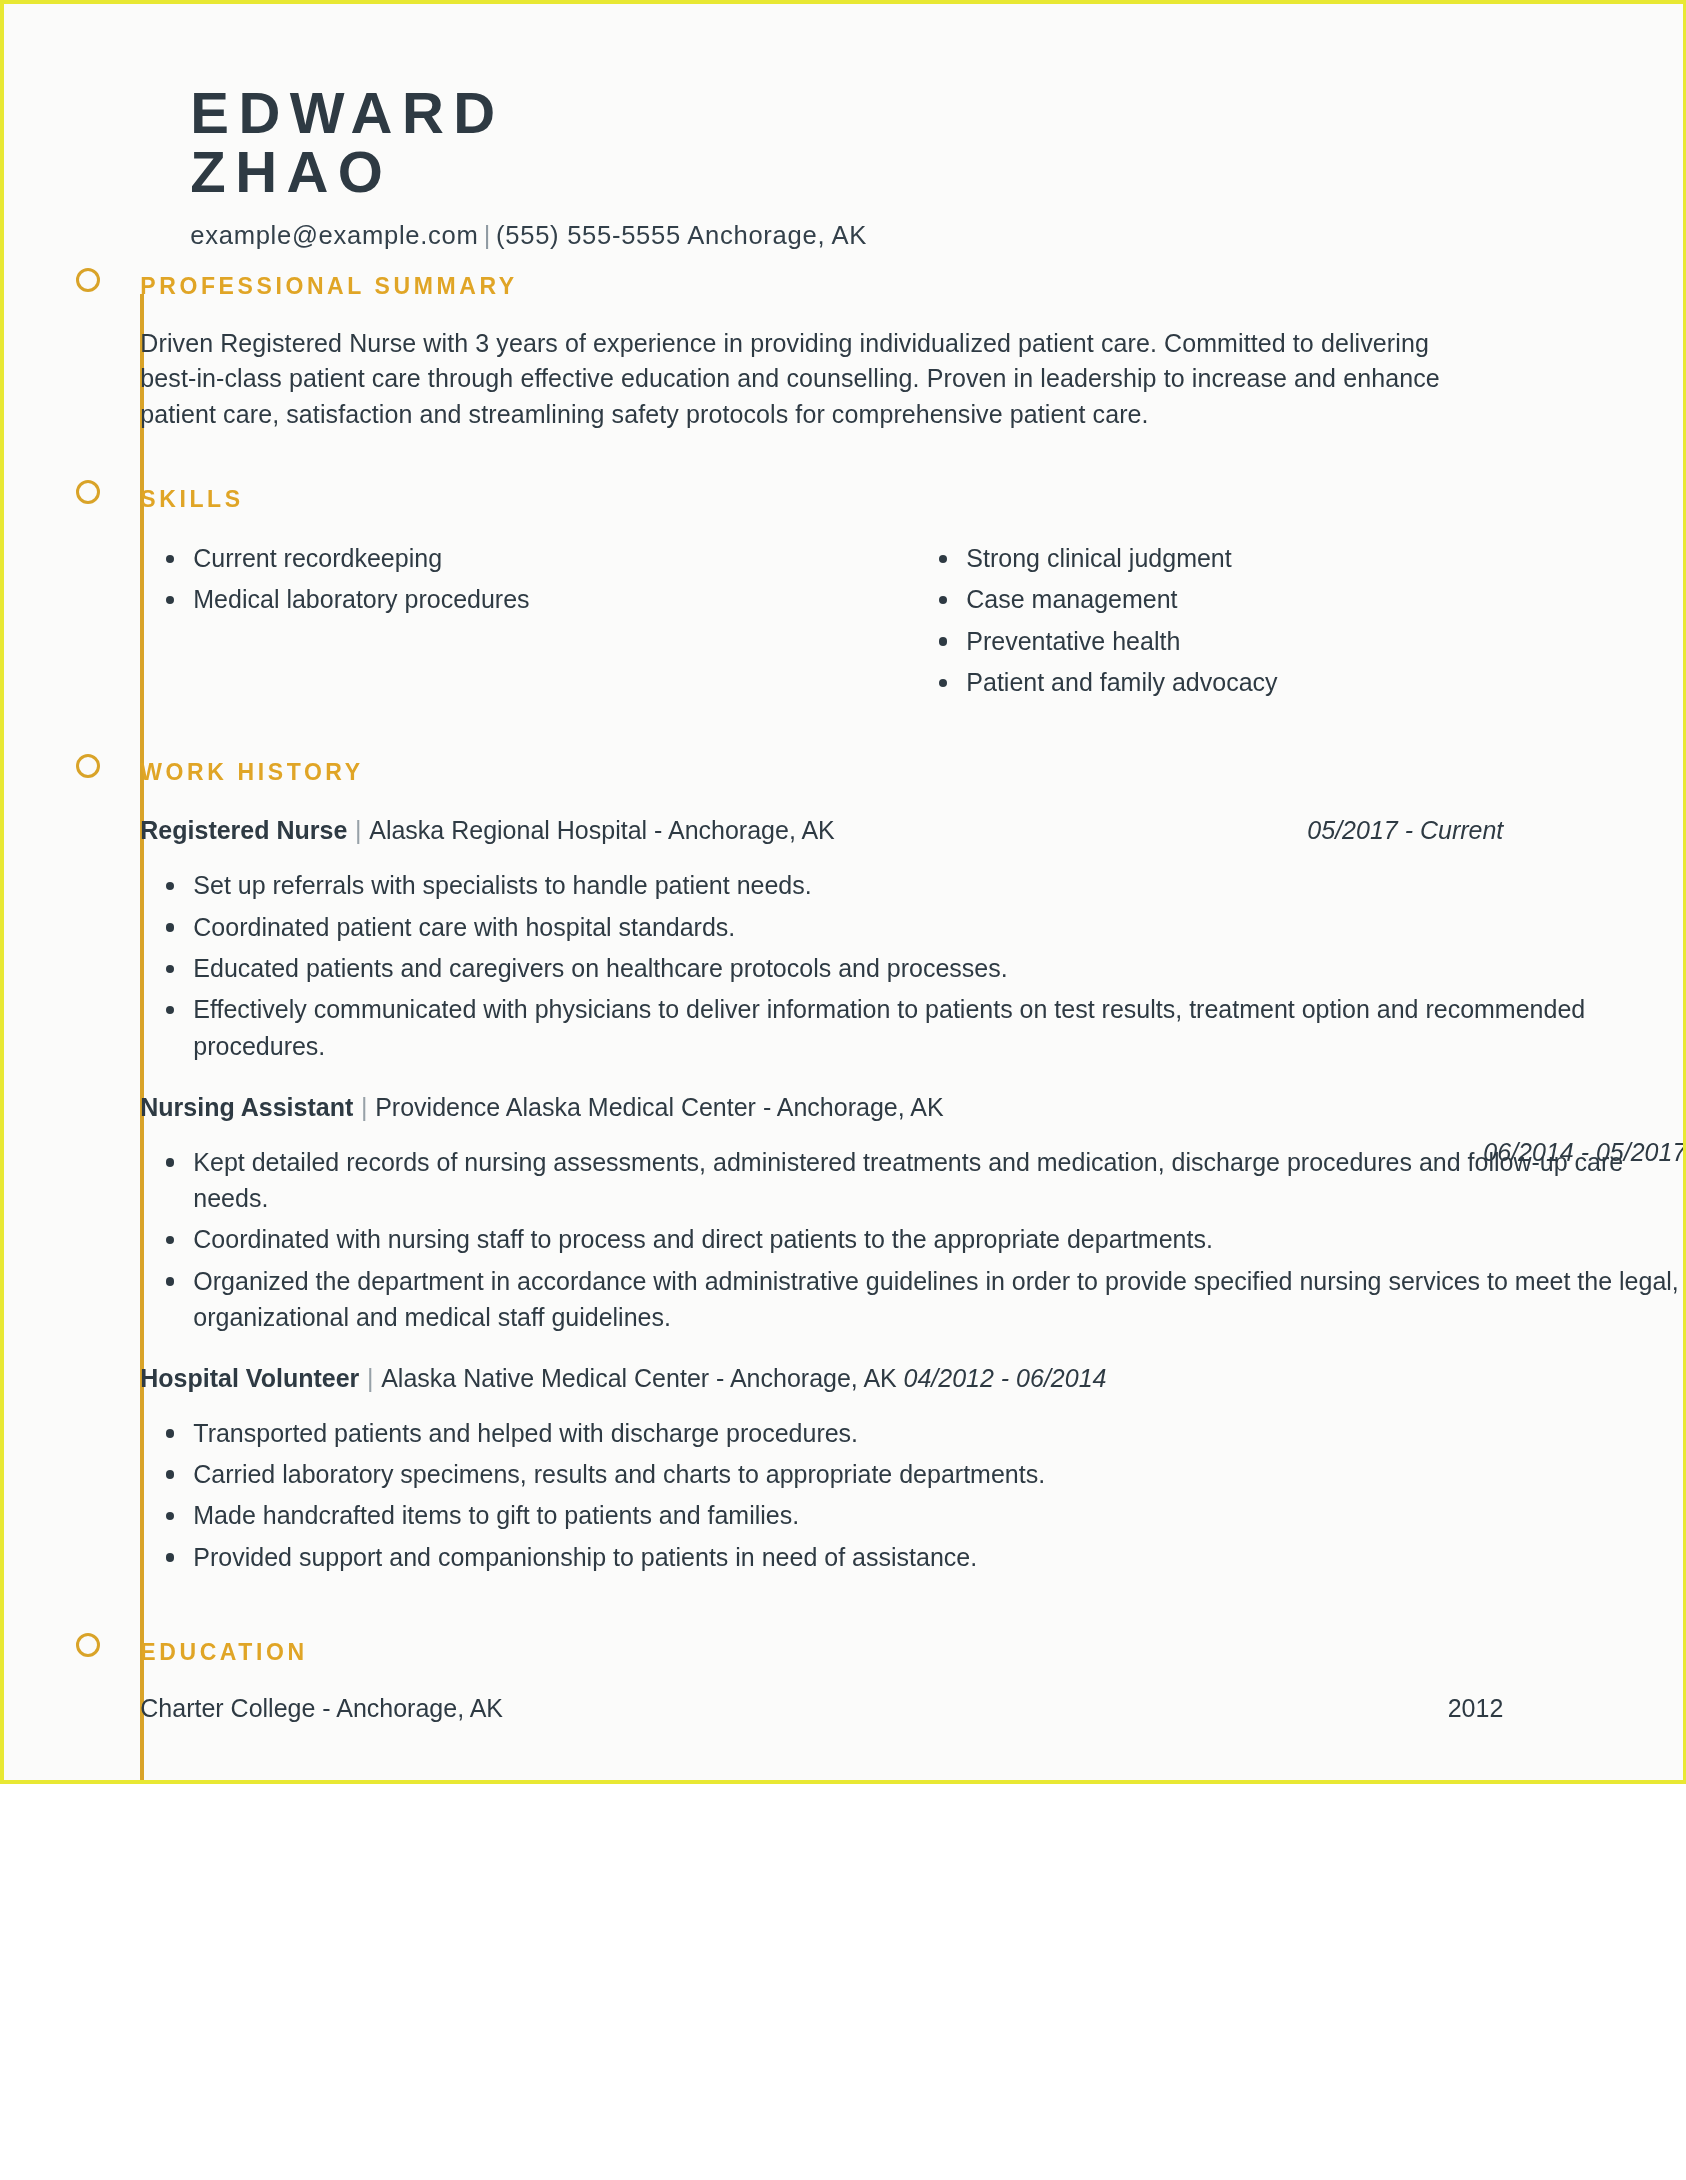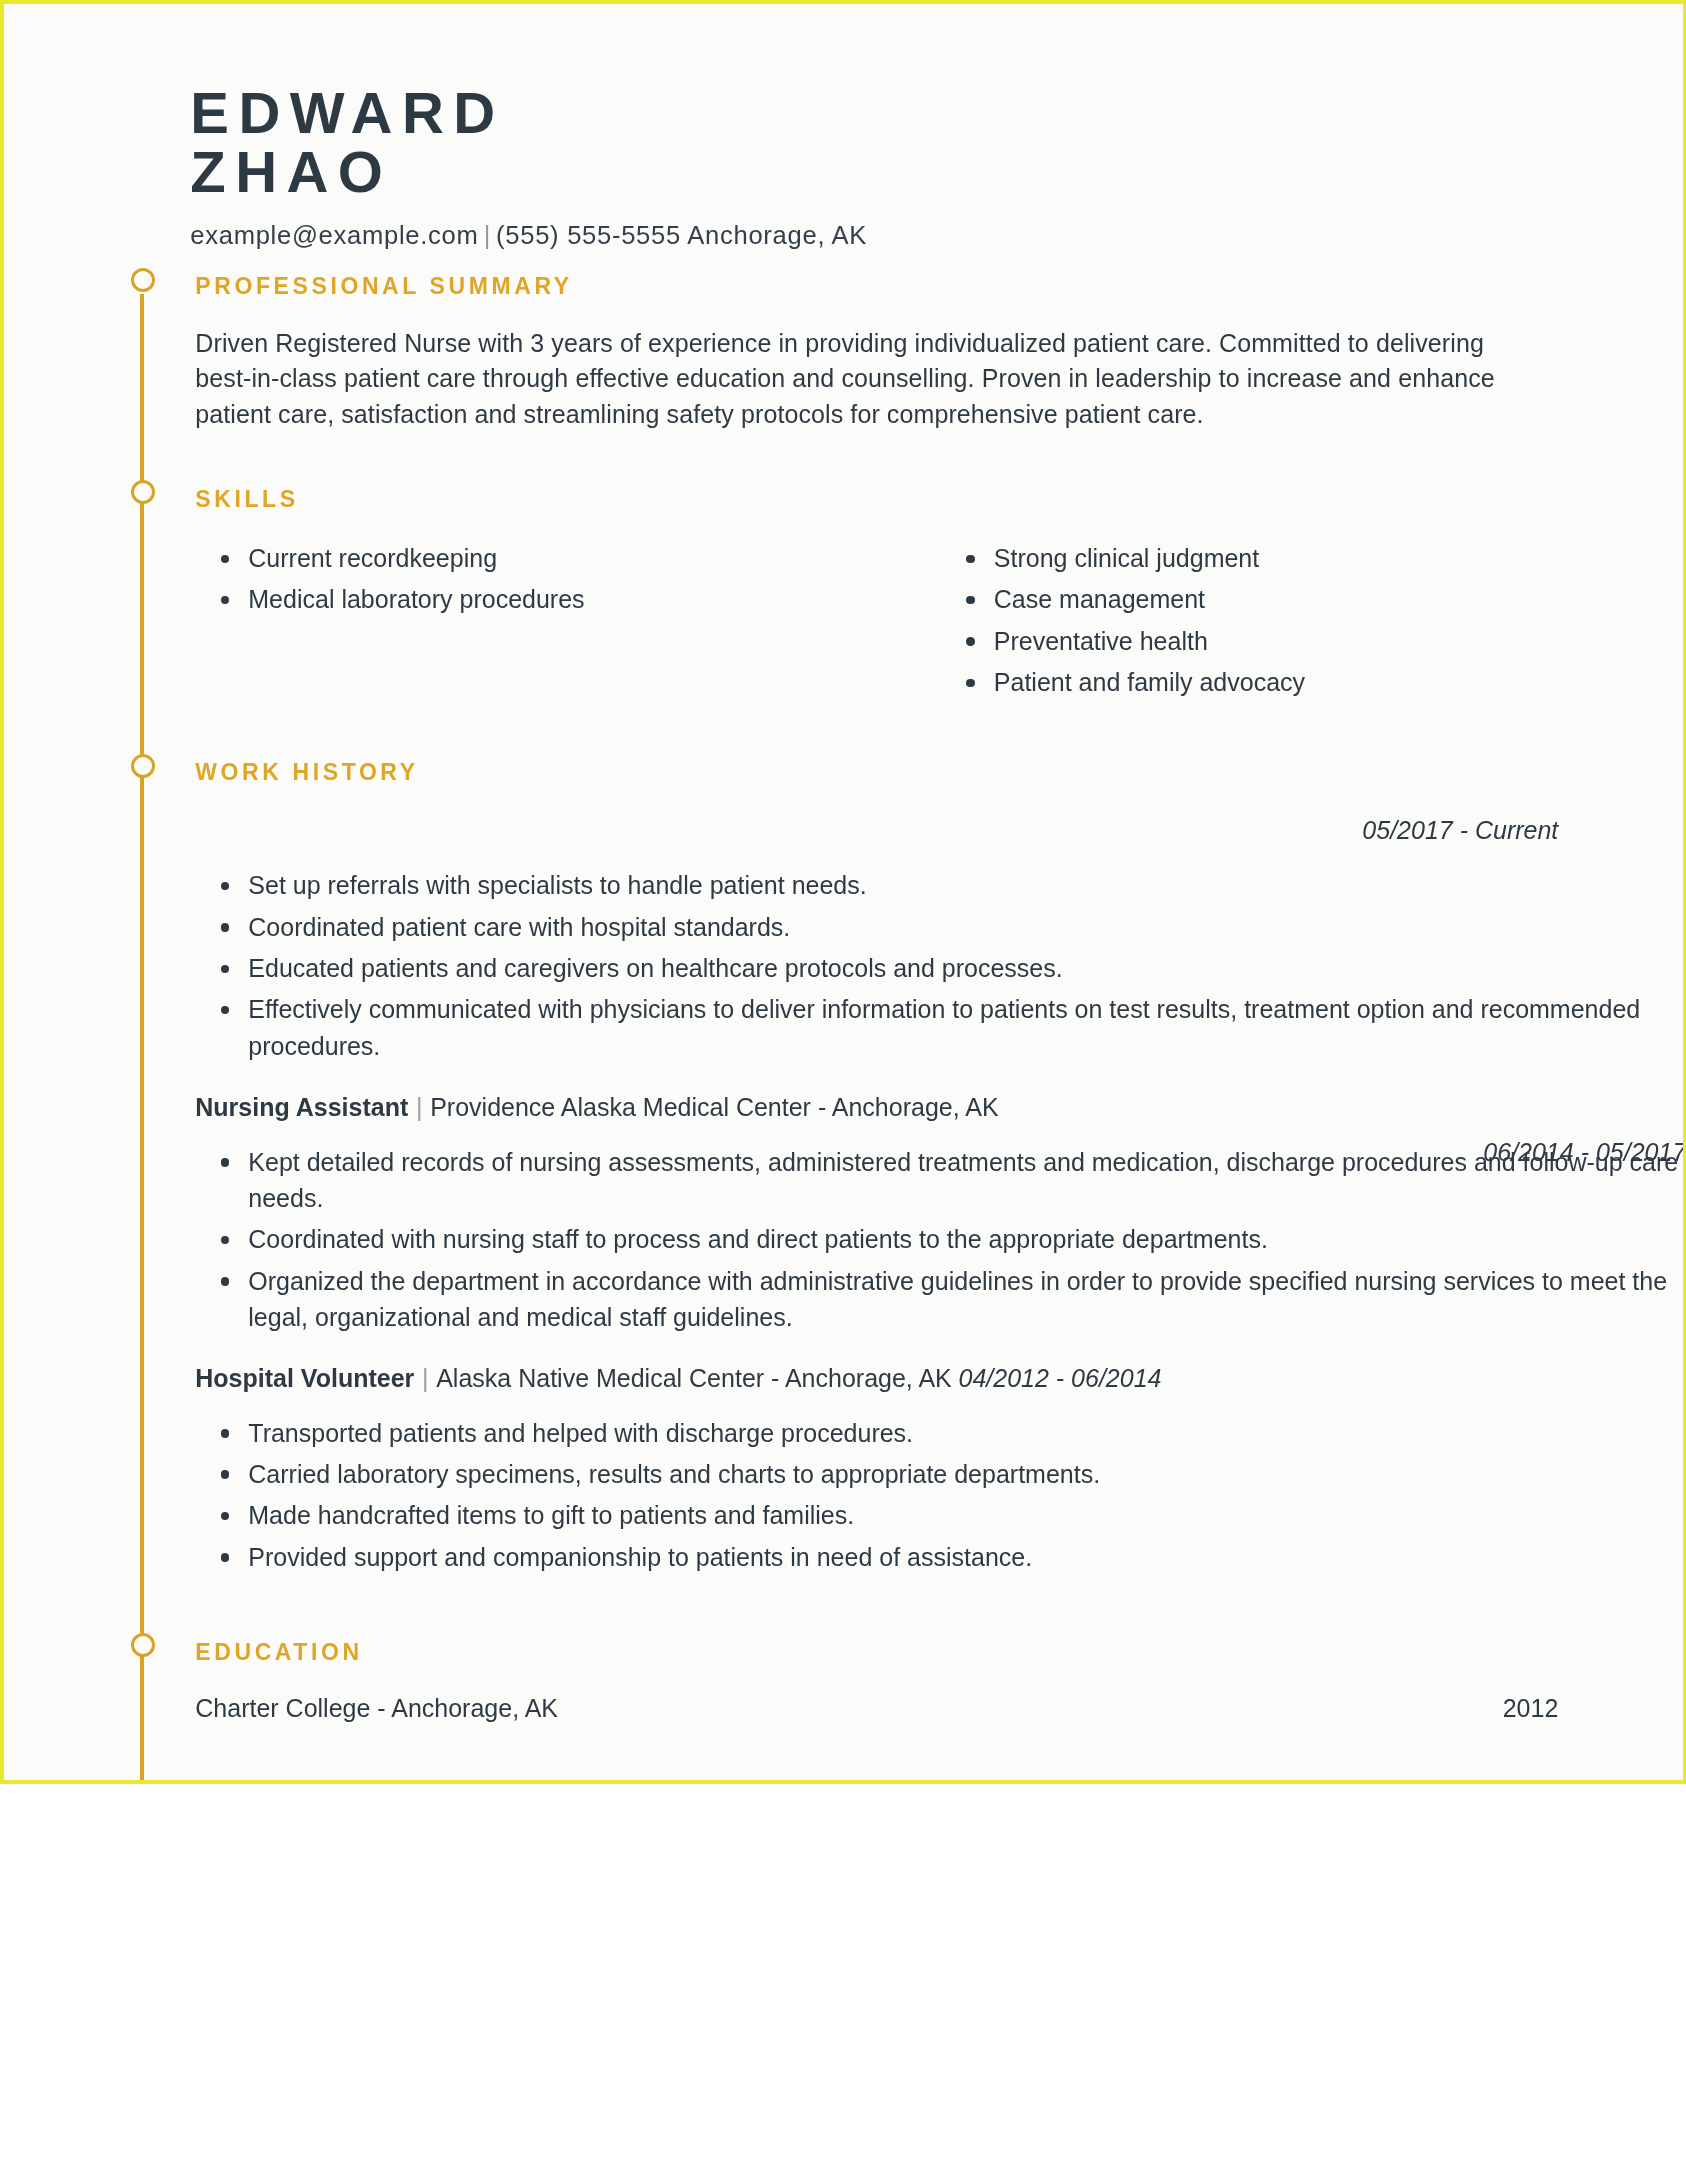--- a/index.html
+++ b/index.html
@@ -67,21 +67,20 @@
     position: absolute;
     left: 132px;
     top: 19px;
     width: 3.4px;
     height: 1657px;
     background: #d9a328;
   }
 
   .section {
     position: relative;
-    padding-left: 55px;
   }
 
   .section-head {
     position: relative;
     font-size: 23px;
     font-weight: 700;
     letter-spacing: 3.6px;
     color: #e0a526;
     text-transform: uppercase;
     line-height: 1;
@@ -257,20 +256,21 @@
       <div class="gap-md"></div>
 
       <div class="section">
         <div class="section-head">
           <span class="marker"></span>
           <span>WORK HISTORY</span>
         </div>
 
         <div class="job">
           <div class="job-head job-head-row">
+            <span><span class="job-title">Registered Nurse</span><span class="job-pipe">|</span><span class="job-company">Alaska Regional Hospital - Anchorage, AK</span></span>
             <span class="job-date">05/2017 - Current</span>
           </div>
           <ul class="bullets">
             <li>Set up referrals with specialists to handle patient needs.</li>
             <li>Coordinated patient care with hospital standards.</li>
             <li>Educated patients and caregivers on healthcare protocols and processes.</li>
             <li>Effectively communicated with physicians to deliver information to patients on test results, treatment option and recommended procedures.</li>
           </ul>
         </div>
 

